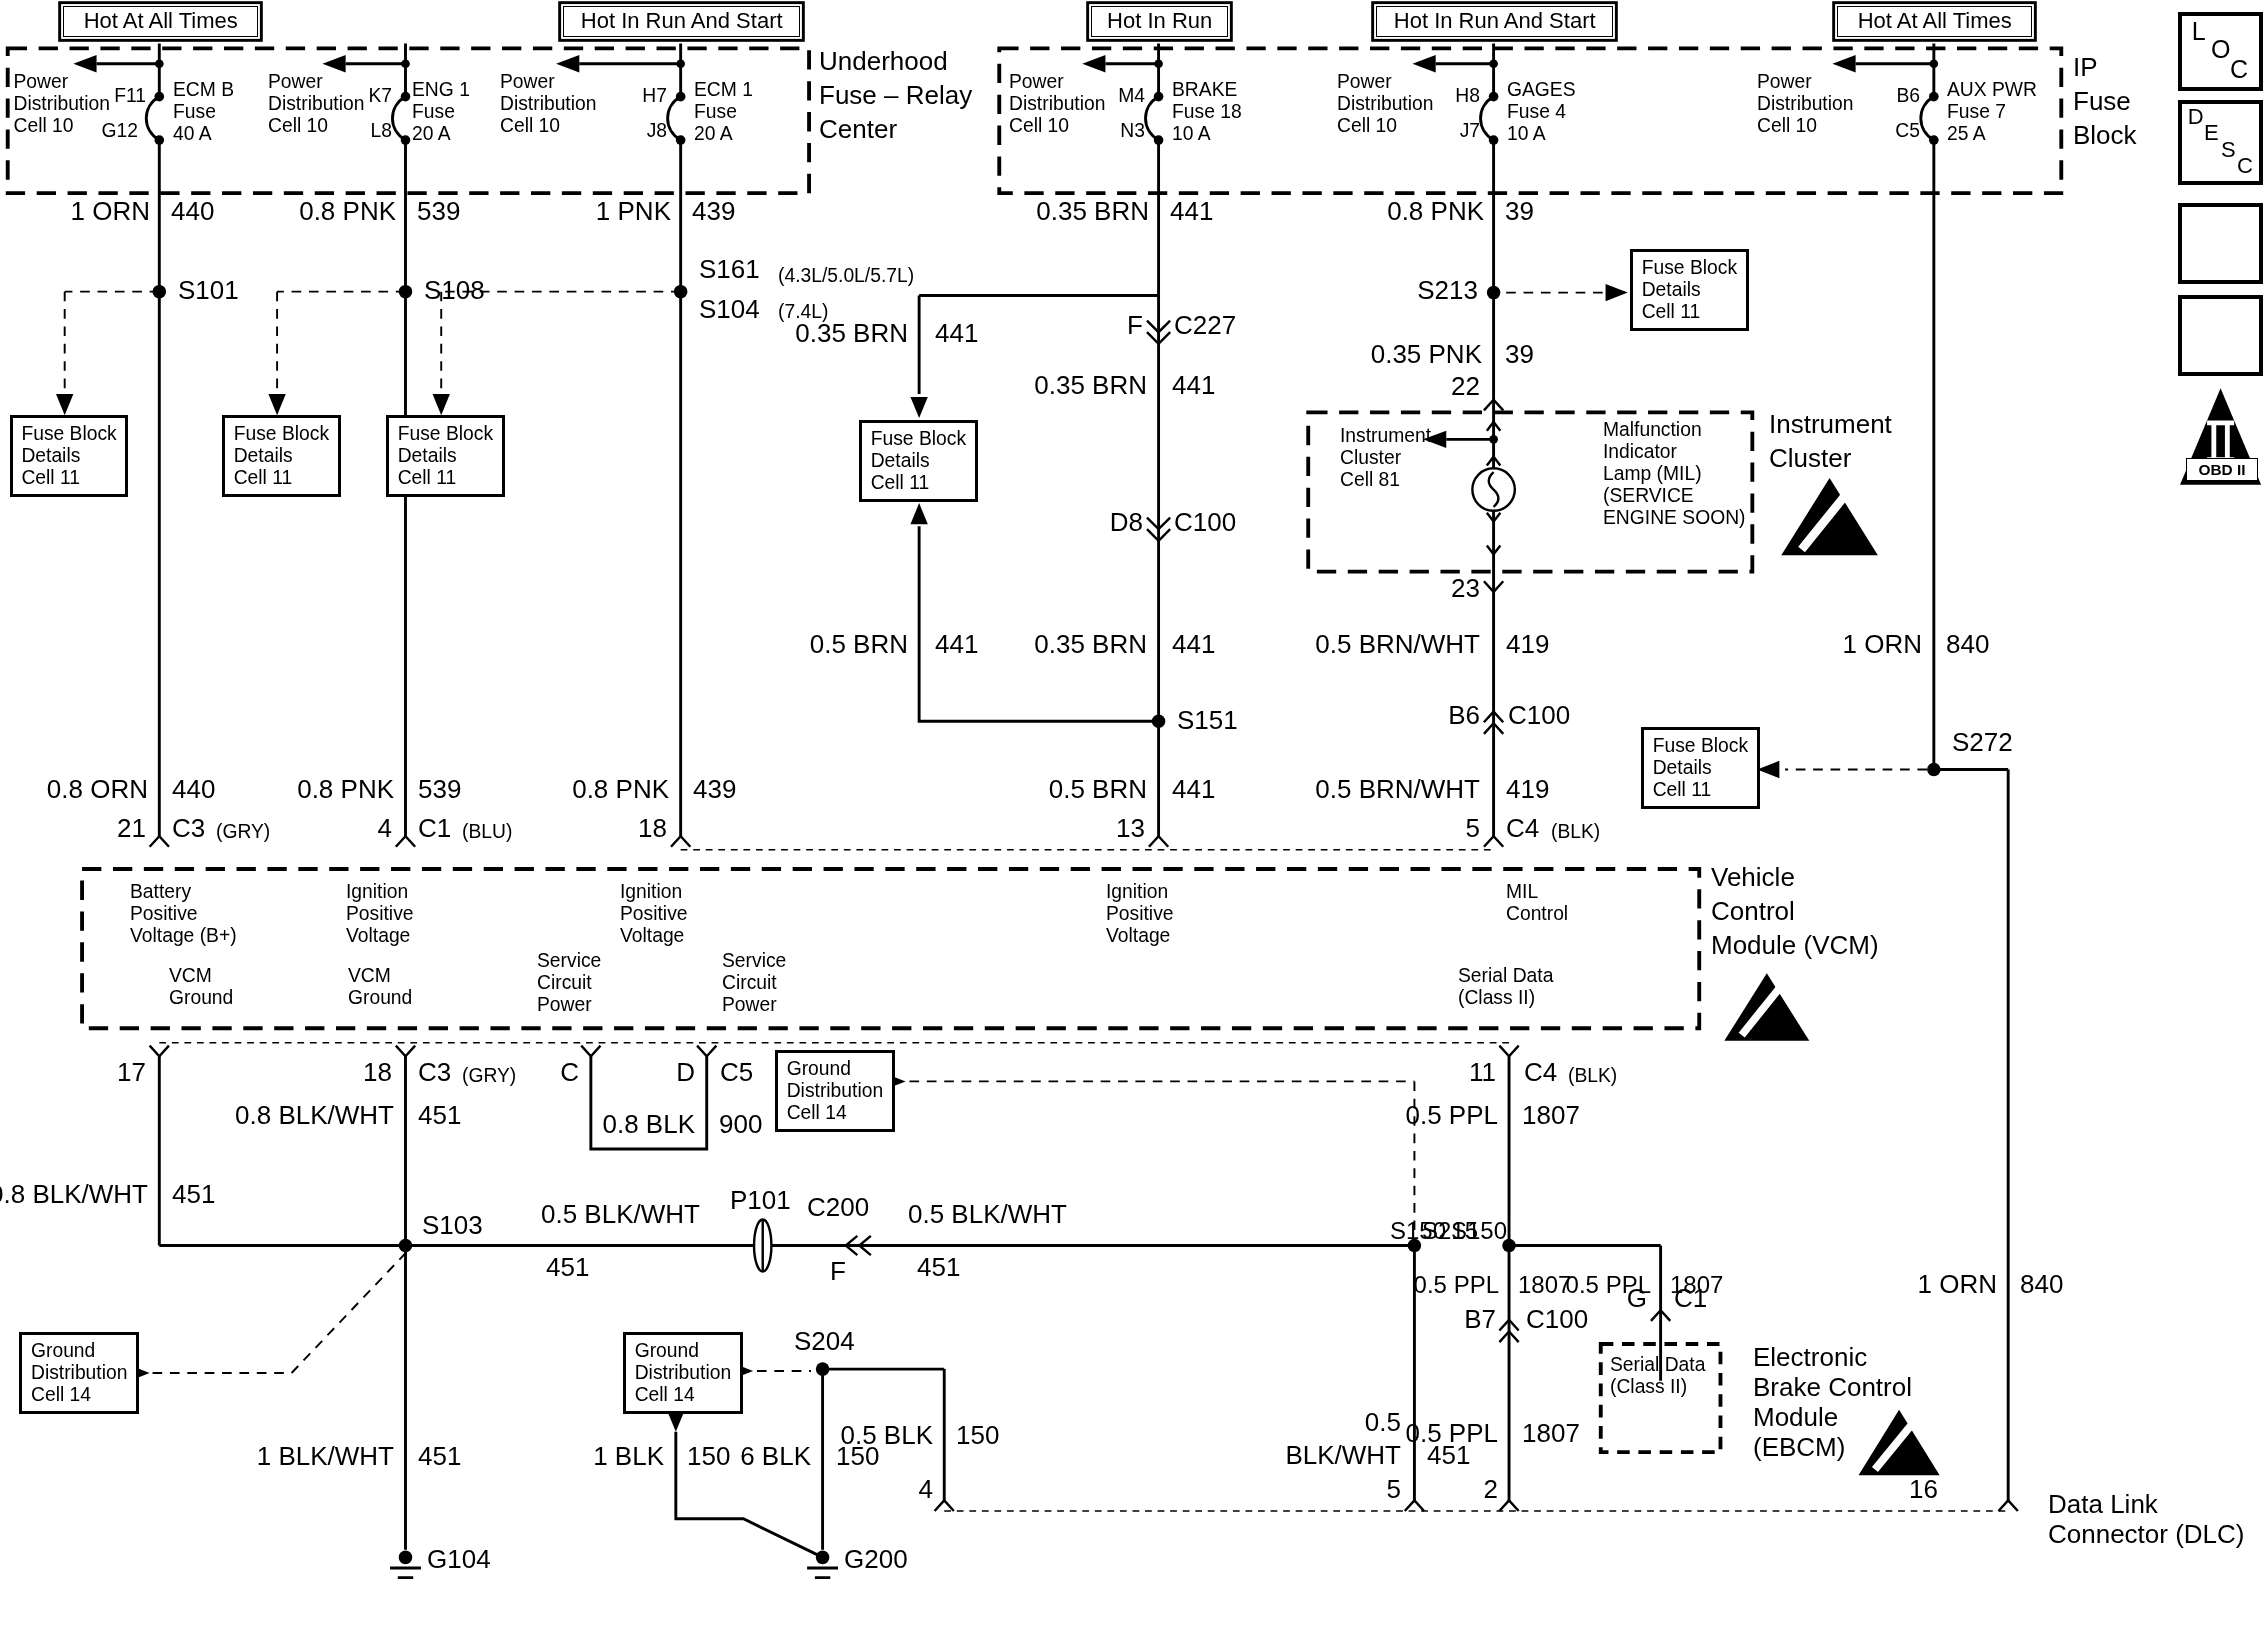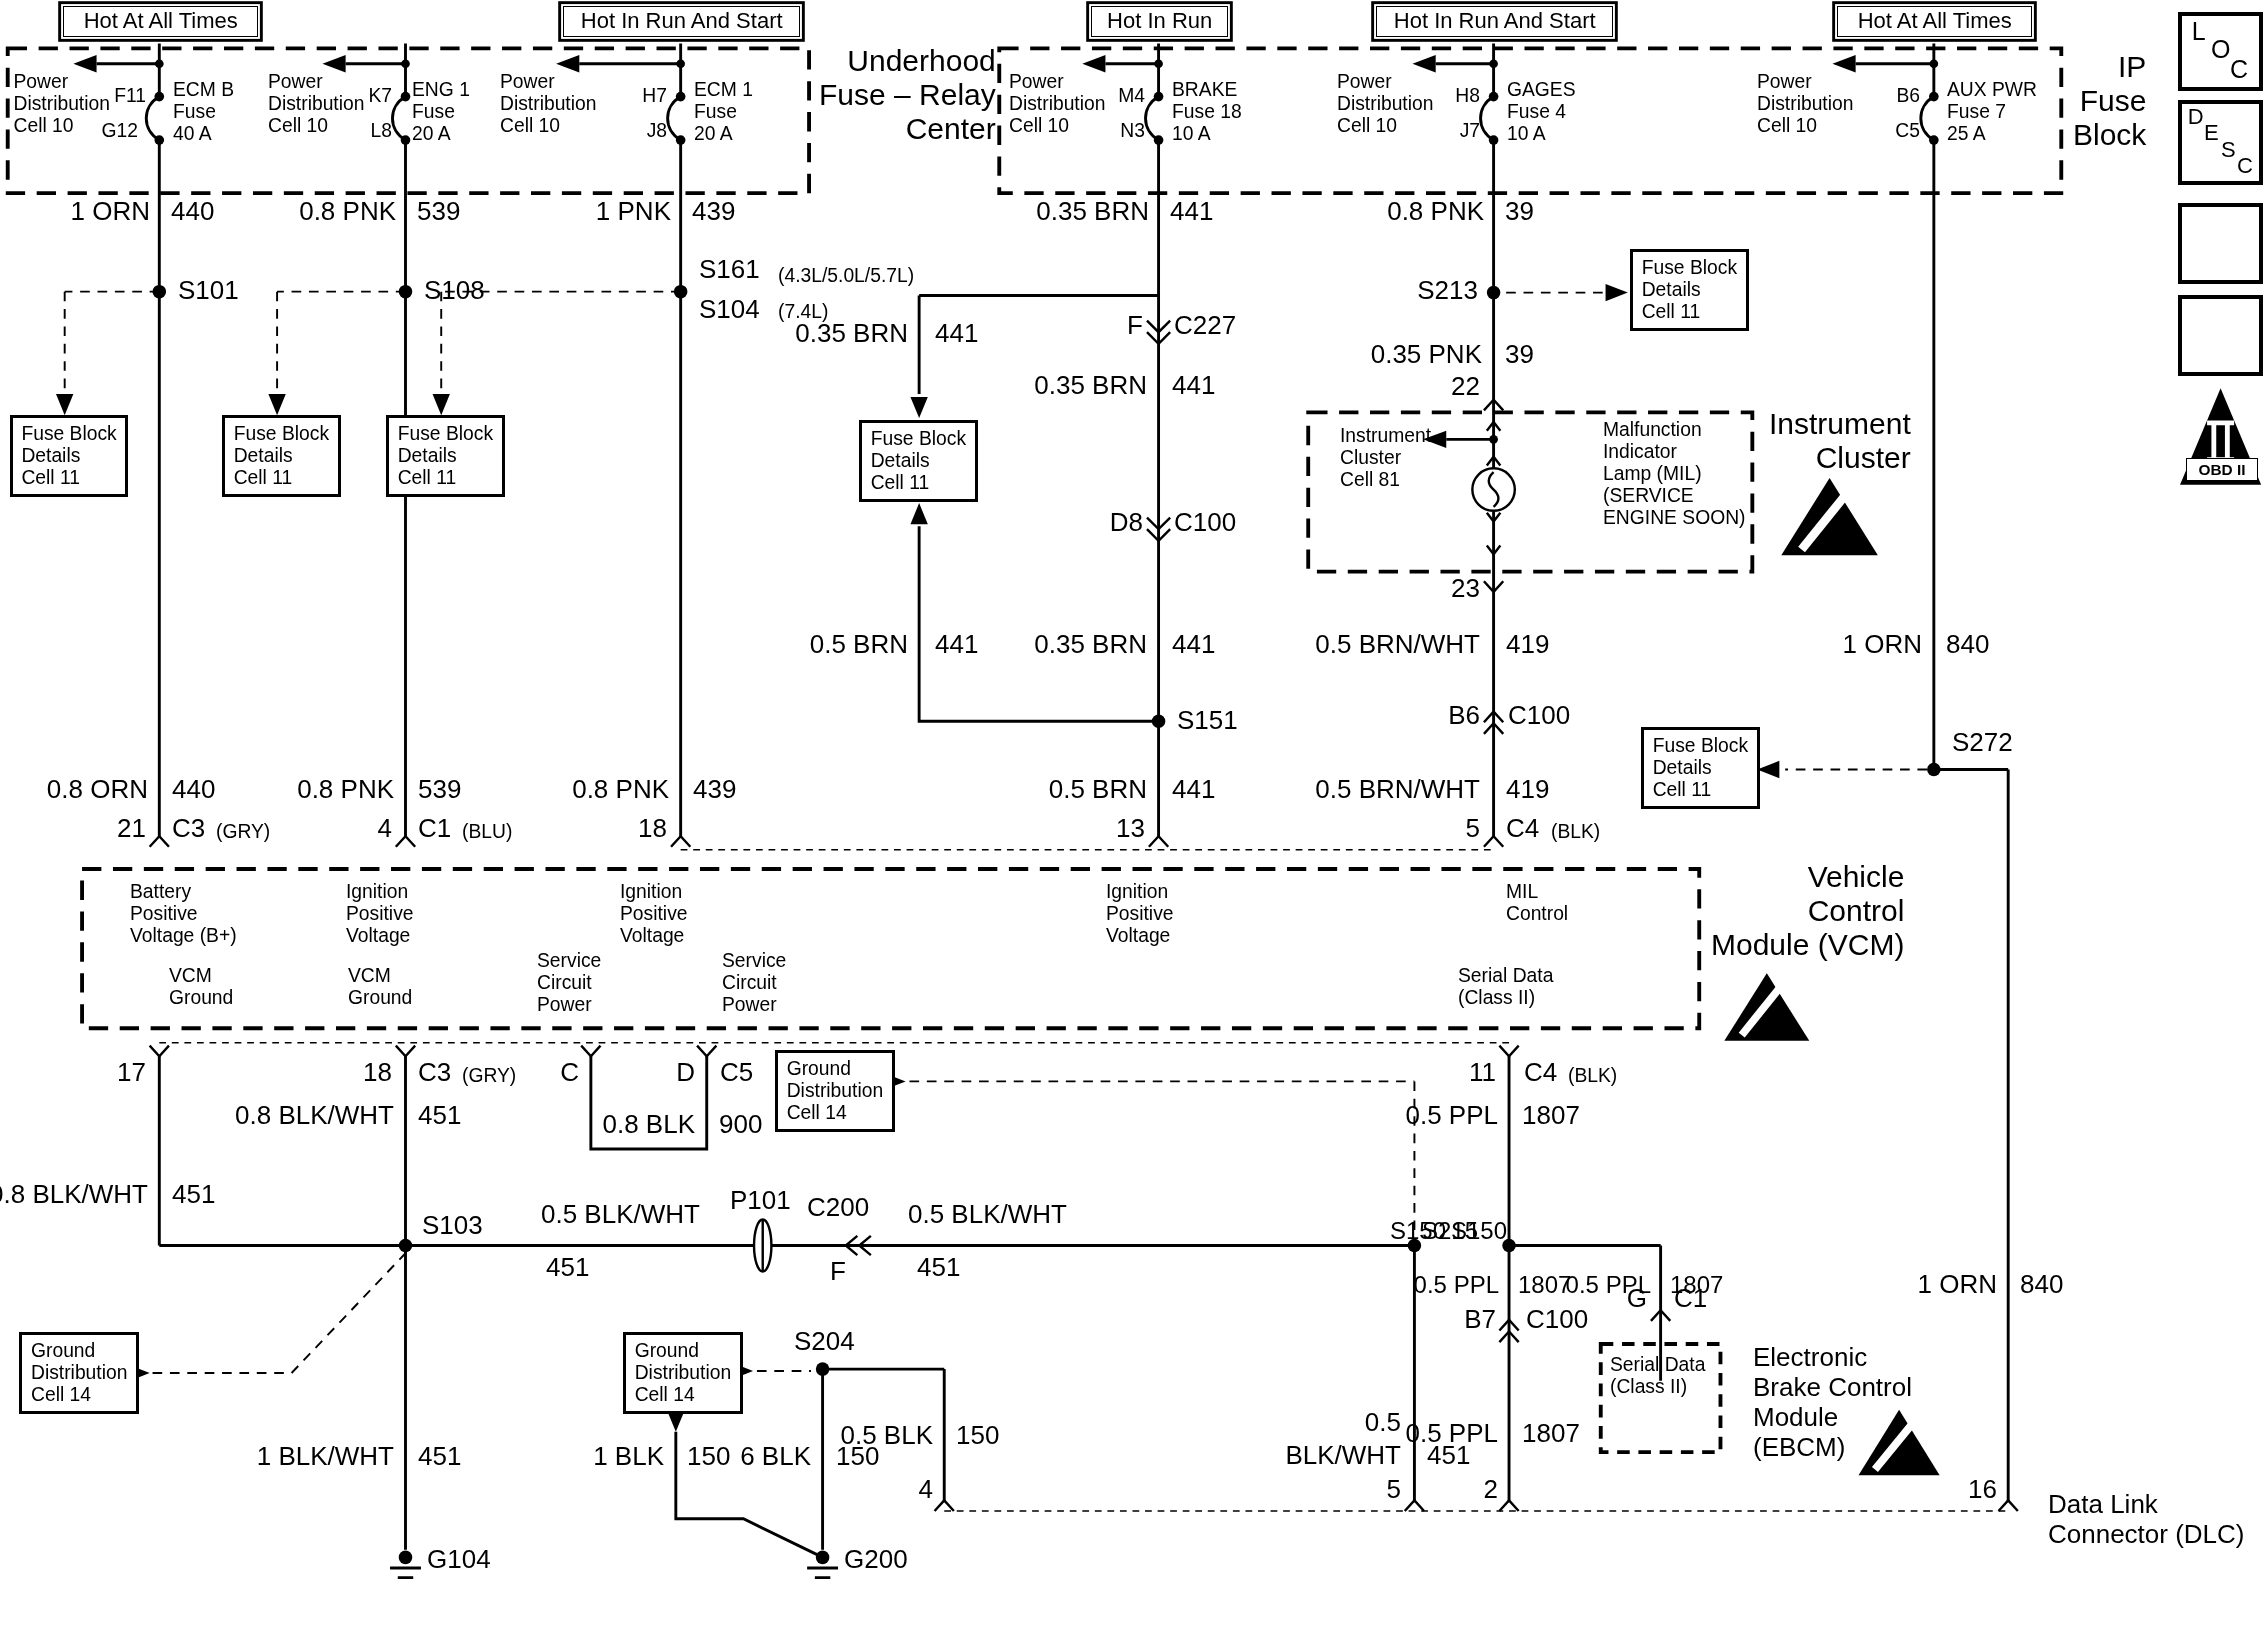--- a/index.html
+++ b/index.html
@@ -3,21 +3,21 @@
 <meta charset="utf-8">
 <style>
   html,body{margin:0;padding:0;background:#fff;}
   #canvas{position:relative;width:2265px;height:1626px;background:#fff;
           font-family:"Liberation Sans",sans-serif;color:#000;overflow:hidden;}
   #wiresvg{position:absolute;left:0;top:0;}
   .lbl{position:absolute;font-size:26px;line-height:29px;white-space:pre-line;}
   .r{transform:translateX(-100%);text-align:right;}
   .sm{font-size:19.3px;line-height:22px;}
   .t25{font-size:24px;line-height:26px;}
-  .big{font-size:30px;line-height:34px;text-align:right;}
+  .big{font-size:26px;line-height:34px;}
   .eb{font-size:26px;line-height:30px;margin-left:20px;}
   .tag{position:absolute;height:29px;padding:0 9.7px;border:1.9px solid #000;
        box-shadow:0 0 0 1.9px #fff,0 0 0 4.8px #000;background:#fff;font-size:22px;
        display:flex;align-items:center;justify-content:center;white-space:nowrap;}
   .refbox{position:absolute;border:3.9px solid #000;background:#fff;font-size:19.3px;
           line-height:22px;padding:4.8px 8.7px;white-space:pre-line;}
   .iconbox{position:absolute;border:4.8px solid #000;background:#fff;}
   .iconbox span{position:absolute;font-size:25px;}
   .obdlbl{position:absolute;border:1.9px solid #000;background:#fff;font-size:15.4px;
           font-weight:bold;text-align:center;}
@@ -473,21 +473,21 @@
 <div class="lbl r" style="left:664px;top:1442px">1 BLK</div>
 <div class="lbl" style="left:687px;top:1442px">150</div>
 <div class="lbl r" style="left:394px;top:1442px">1 BLK/WHT</div>
 <div class="lbl" style="left:418px;top:1442px">451</div>
 <div class="lbl" style="left:427px;top:1545px">G104</div>
 <div class="lbl" style="left:844px;top:1545px">G200</div>
 
 <div class="lbl r" style="left:933px;top:1475px">4</div>
 <div class="lbl r" style="left:1401px;top:1475px">5</div>
 <div class="lbl r" style="left:1498px;top:1475px">2</div>
-<div class="lbl r" style="left:1997px;top:1475px">16</div>
+<div class="lbl r" style="left:1938px;top:1475px">16</div>
 
 <div class="iconbox" style="left:2178px;top:11.6px;width:77px;height:71px">
   <span style="left:9.7px;top:1.9px">L</span>
   <span style="left:29px;top:19.3px">O</span>
   <span style="left:48px;top:39px">C</span>
 </div>
 <div class="iconbox" style="left:2178px;top:100px;width:77px;height:77px">
   <span style="left:5.8px;top:0px;font-size:22px">D</span>
   <span style="left:22px;top:16.4px;font-size:22px">E</span>
   <span style="left:39px;top:33px;font-size:22px">S</span>

